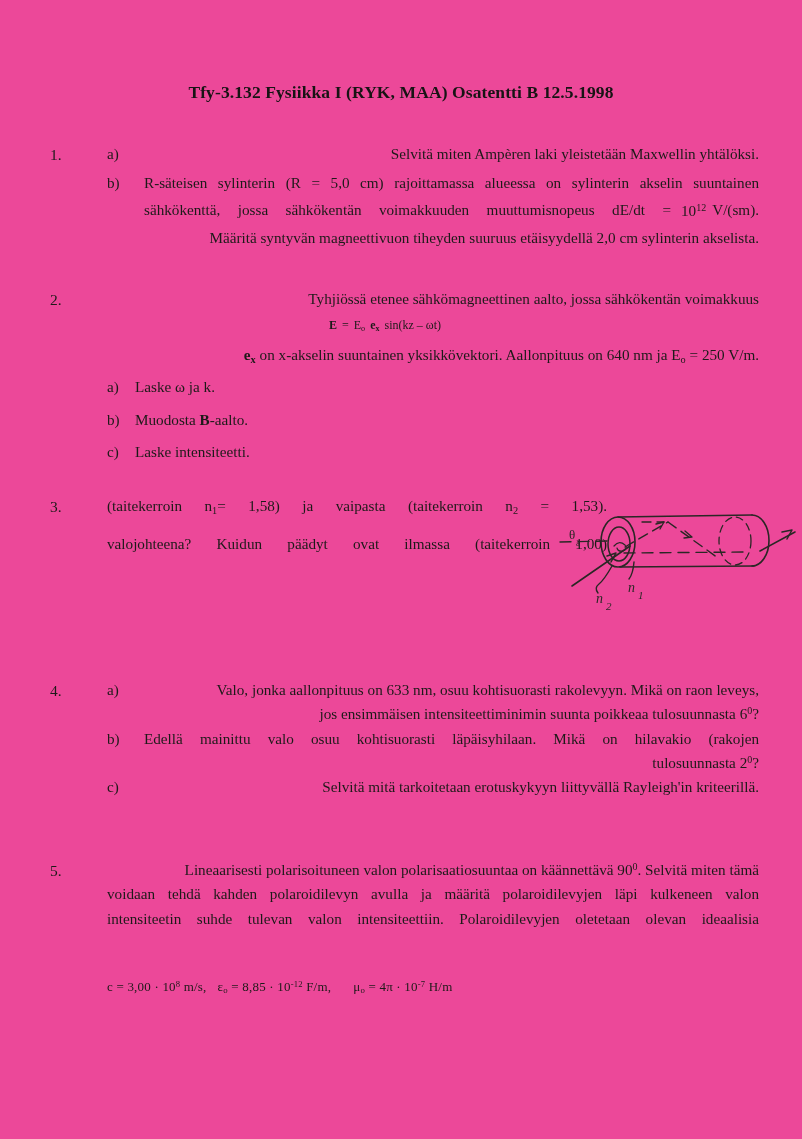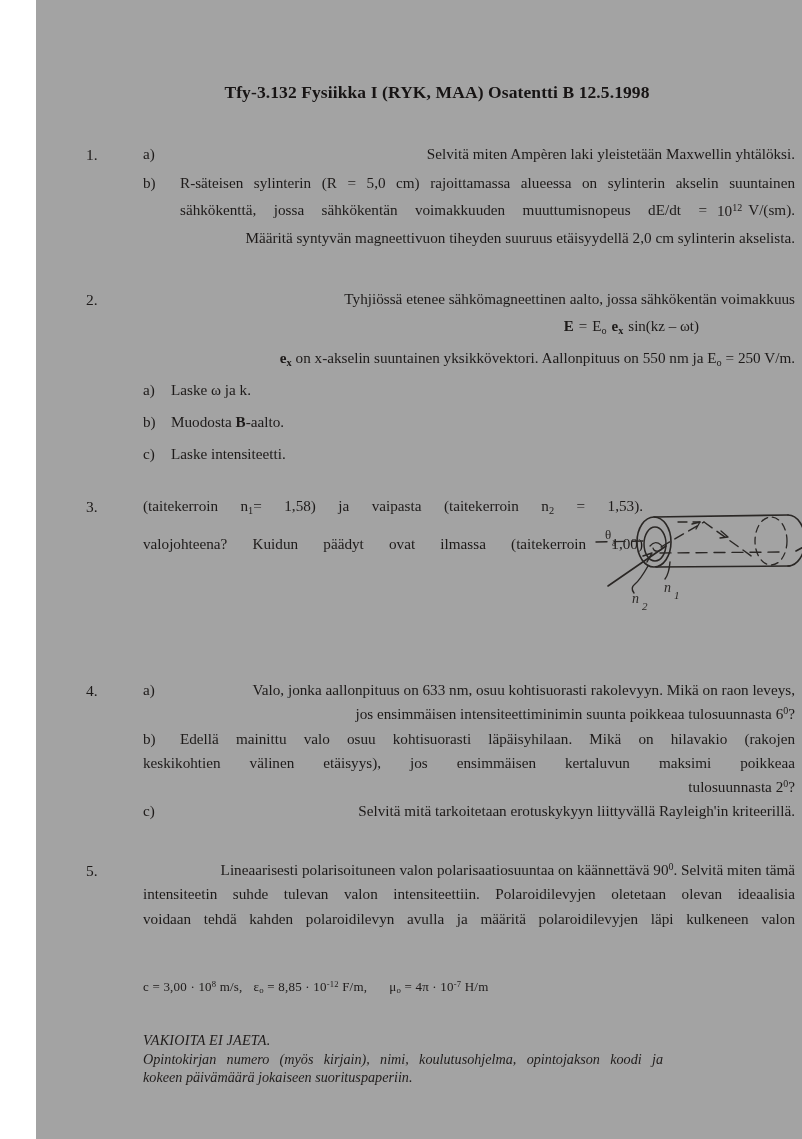--- a/index.html
+++ b/index.html
@@ -12,22 +12,21 @@
     height: 1139px;
     position: relative;
     overflow: hidden;
     font-family: "Liberation Serif", "DejaVu Serif", serif;
     color: #201d1c;
     -webkit-font-smoothing: antialiased;
   }
   .page {
     position: absolute;
     inset: 0;
-    background: #a3a3a3;
-    margin-left: 36px;
+    background: #ec4899;
   }
 
   
   .exam-title {
     position: absolute;
     top: 82px;
     left: 0;
     width: 802px;
     text-align: center;
     font-size: 17.5px;
@@ -96,22 +95,22 @@
 
   
   #q1 { top: 146px; }
   #q1 .row1 { margin-bottom: 14px; }
   #q1 .row2 { margin-bottom: 12px; }
   #q1 .row3 { margin-bottom: 12px; }
 
   #q2 { top: 291px; }
   #q2 .eq {
     display: block;
-    text-align: right;
-    font-size: 15px;
+    text-align: center;
+    font-size: 12px;
     margin: 13px 0 14px 0;
     padding-right: 96px;
   }
   #q2 .sub-list { margin-top: 14px; }
   #q2 .sub-list .item { margin-bottom: 17px; }
 
   #q3 { top: 498px; }
   #q3 .q-body { width: 500px; line-height: 1.0; }
   #q3 .ln { margin-bottom: 20px; }
 
@@ -188,21 +187,21 @@
   </div>
 
   <div class="q" id="q2">
     <div class="q-num">2.</div>
     <div class="q-body">
 
       <span class="nojust">Tyhjiössä etenee sähkömagneettinen aalto, jossa sähkökentän voimakkuus</span>
 
       <span class="eq"><span class="bf">E</span><span style="display:inline-block;width:5px"></span><span>=</span><span style="display:inline-block;width:5px"></span><span><span>E</span><sub>o</sub></span><span style="display:inline-block;width:5px"></span><span class="bf"><span>e</span><sub>x</sub></span><span style="display:inline-block;width:5px"></span><span>sin(kz – ωt)</span></span>
 
-      <span class="nojust"><span class="bf"><span>e</span><sub>x</sub></span><span> on x-akselin suuntainen yksikkövektori. Aallonpituus on 550 nm ja </span><span><span>E</span><sub>o</sub></span><span> = 250 V/m.</span></span>
+      <span class="nojust"><span class="bf"><span>e</span><sub>x</sub></span><span> on x-akselin suuntainen yksikkövektori. Aallonpituus on 640 nm ja </span><span><span>E</span><sub>o</sub></span><span> = 250 V/m.</span></span>
 
       <div class="sub-list">
         <div class="item">
           <span class="mk">a)</span>
           <span>Laske ω ja k.</span>
         </div>
         <div class="item">
           <span class="mk">b)</span>
           <span><span>Muodosta </span><span class="bf">B</span><span>-aalto.</span></span>
         </div>
@@ -280,41 +279,35 @@
       <div class="item-wide">
         <span class="mk">a)</span>
         <span class="nojust ln">Valo, jonka aallonpituus on 633 nm, osuu kohtisuorasti rakolevyyn.  Mikä on raon leveys,</span>
       </div>
       <span class="nojust ln"><span>jos ensimmäisen intensiteettiminimin suunta poikkeaa tulosuunnasta 6</span><sup>0</sup><span>?</span></span>
 
       <div class="item-wide">
         <span class="mk">b)</span>
         <span class="justify ln">Edellä mainittu valo osuu kohtisuorasti läpäisyhilaan.  Mikä on hilavakio (rakojen</span>
       </div>
-      <span class="justify ln">keskikohtien  välinen  etäisyys),  jos  ensimmäisen  kertaluvun  maksimi  poikkeaa</span>
       <span class="nojust ln"><span>tulosuunnasta 2</span><sup>0</sup><span>?</span></span>
 
       <div class="item-wide">
         <span class="mk">c)</span>
         <span class="nojust">Selvitä mitä tarkoitetaan erotuskykyyn liittyvällä Rayleigh'in kriteerillä.</span>
       </div>
 
     </div>
   </div>
 
   <div class="q" id="q5">
     <div class="q-num">5.</div>
     <div class="q-body">
       <span class="nojust ln"><span>Lineaarisesti polarisoituneen valon polarisaatiosuuntaa on käännettävä 90</span><sup>0</sup><span>.  Selvitä miten tämä</span></span>
+      <span class="justify ln">voidaan tehdä kahden polaroidilevyn avulla ja määritä polaroidilevyjen läpi kulkeneen valon</span>
       <span class="justify ln">intensiteetin suhde tulevan valon intensiteettiin.  Polaroidilevyjen oletetaan olevan ideaalisia</span>
-      <span class="justify ln">voidaan tehdä kahden polaroidilevyn avulla ja määritä polaroidilevyjen läpi kulkeneen valon</span>
     </div>
   </div>
 
   <div class="constants"><span><span>c = 3,00 · 10</span><sup>8</sup><span> m/s,</span></span><span class="gap"></span><span><span>ε</span><sub>o</sub><span> = 8,85 · 10</span><sup>-12</sup><span> F/m,</span></span><span class="gap"></span><span class="gap"></span><span><span>μ</span><sub>o</sub><span> = 4π · 10</span><sup>-7</sup><span> H/m</span></span></div>
 
-  <div class="footer">
-    <span class="fl1">VAKIOITA EI JAETA.</span>
-    <span class="fl2">Opintokirjan numero (myös kirjain), nimi, koulutusohjelma, opintojakson koodi ja</span>
-    <span class="fl3">kokeen päivämäärä jokaiseen suorituspaperiin.</span>
-  </div>
 
 </div>
 
 </body></html>

